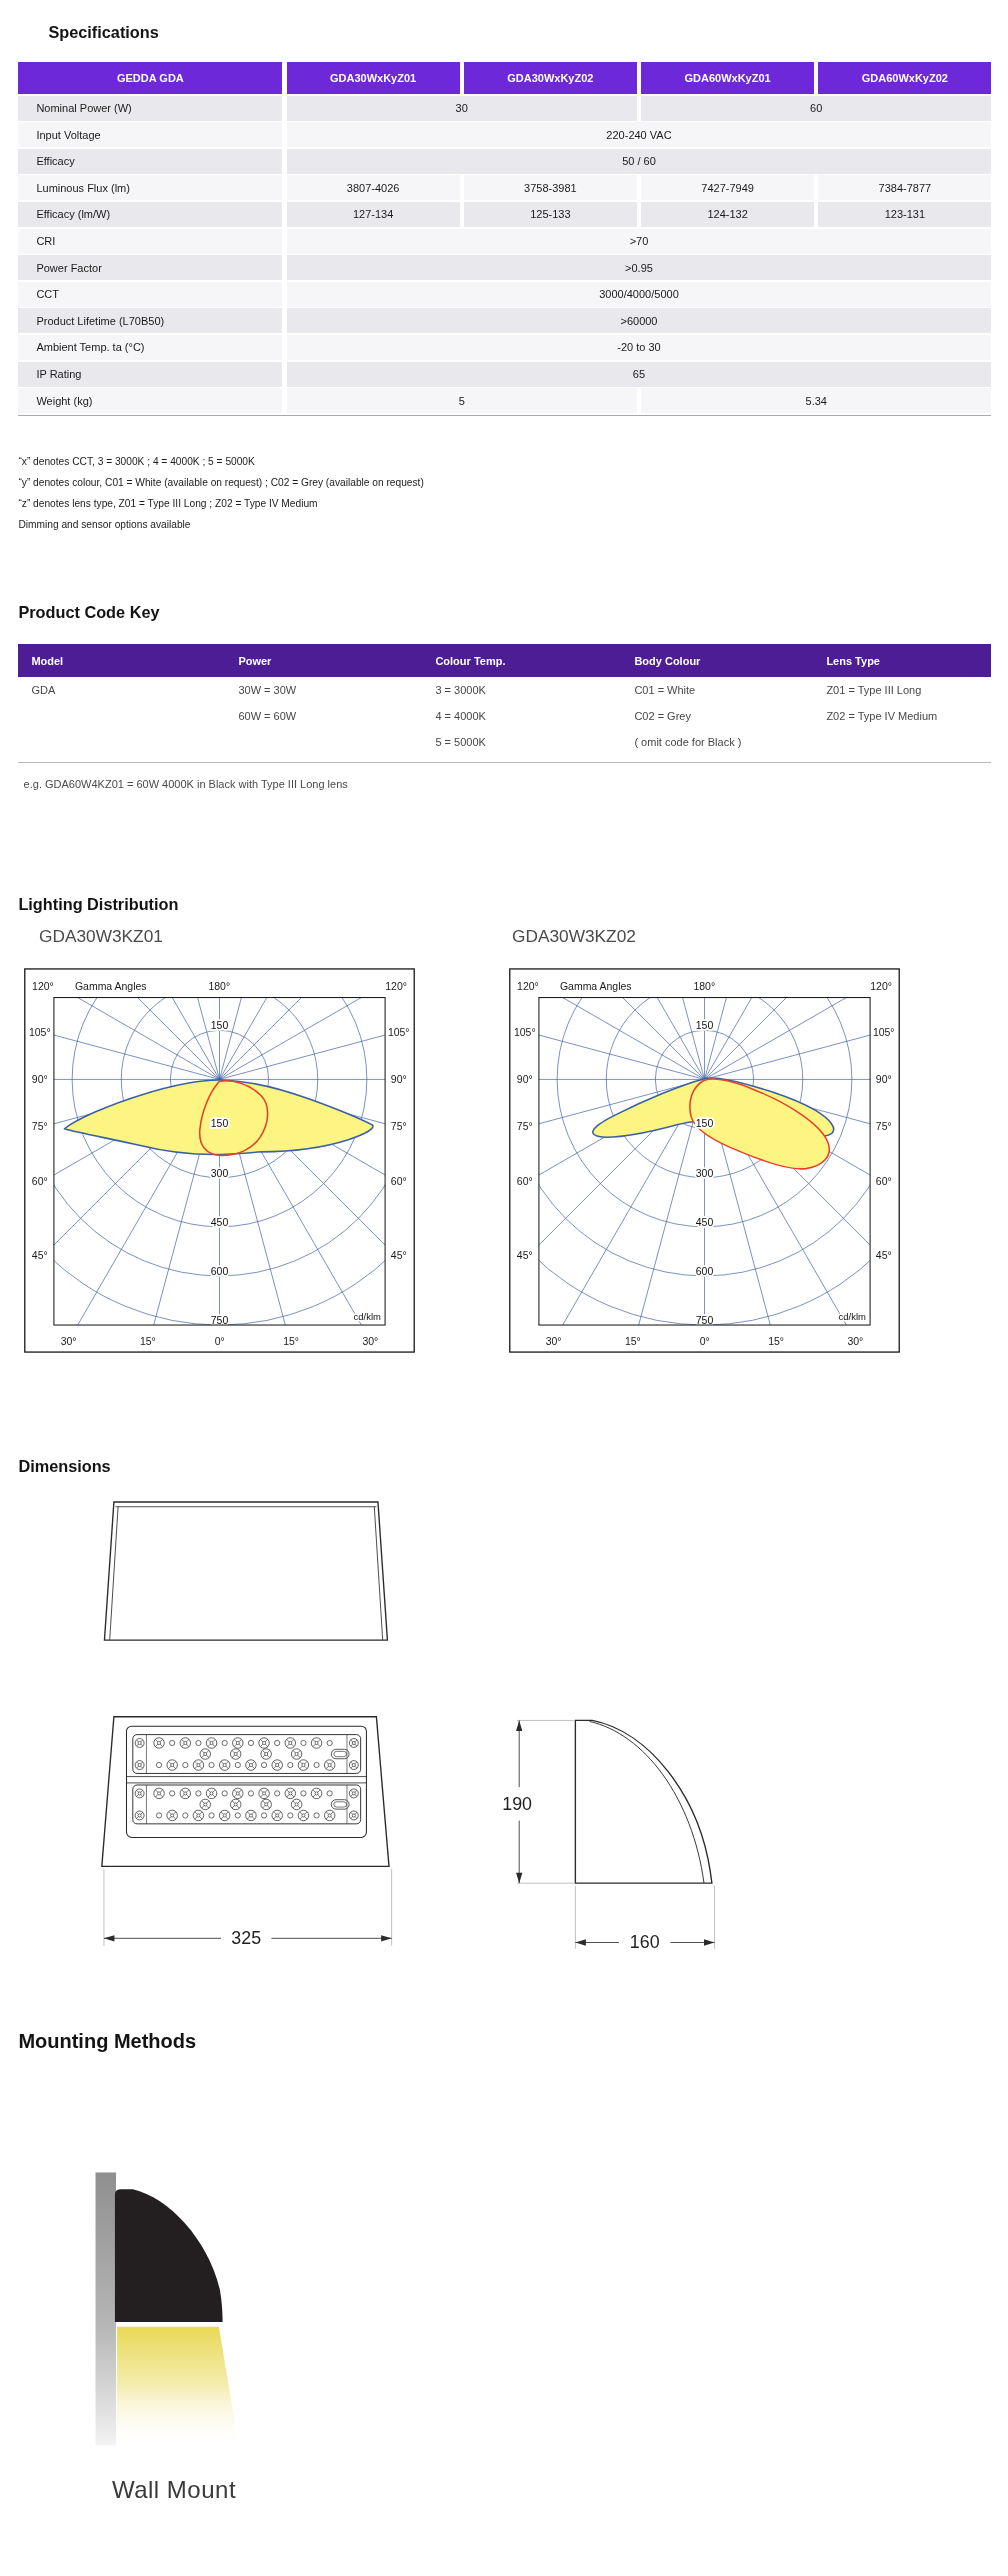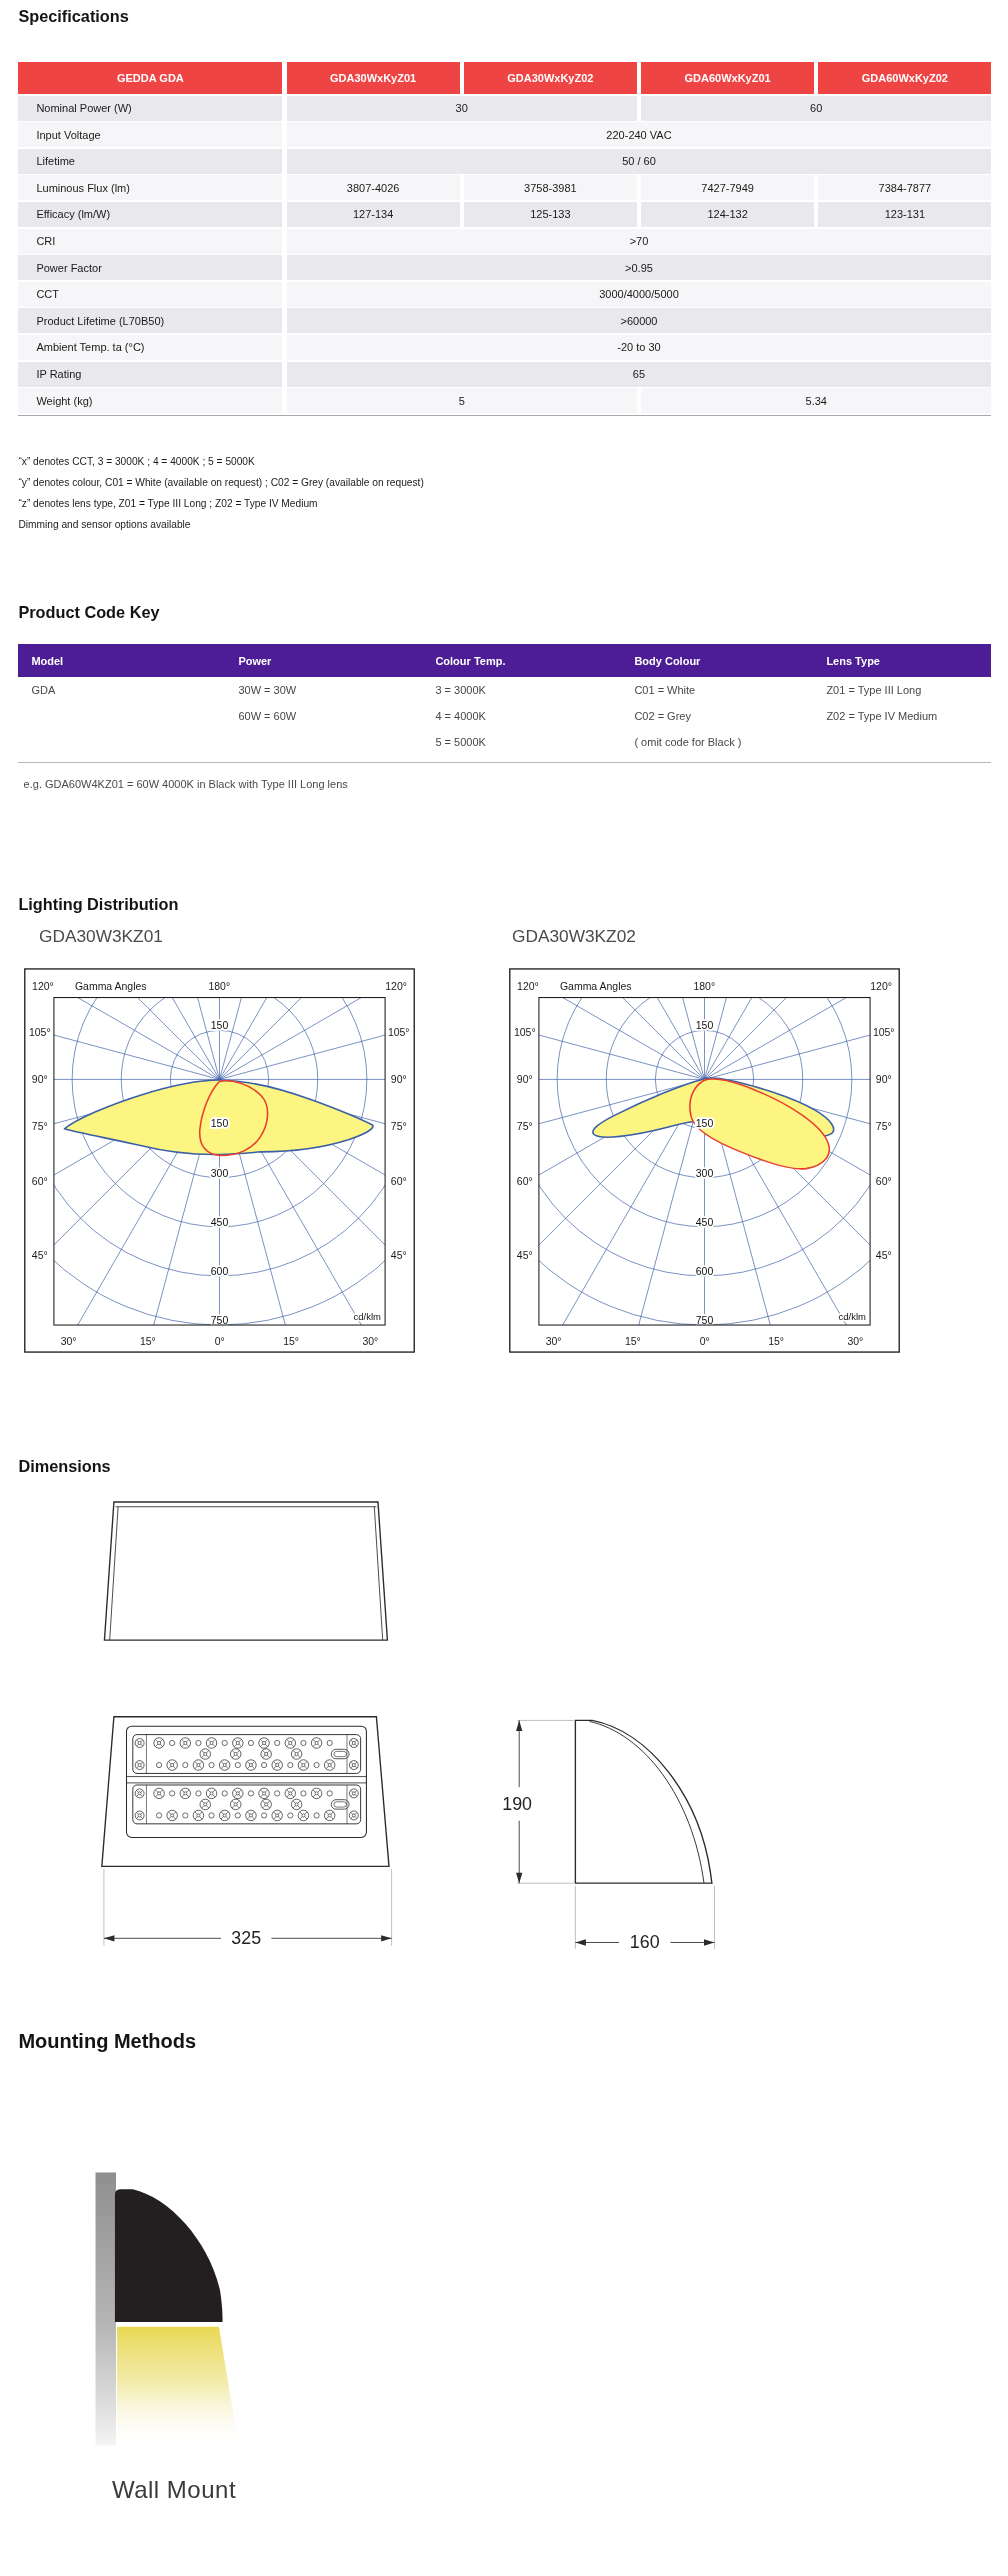--- a/index.html
+++ b/index.html
@@ -3,21 +3,21 @@
 <meta charset="utf-8">
 <style>
   html,body{margin:0;padding:0;background:#ffffff;}
   .page{position:relative;width:1008px;height:2576px;background:#fff;
         font-family:"Liberation Sans", sans-serif;color:#141414;overflow:hidden;}
   .h-section{position:absolute;left:18.4px;font-size:16.3px;font-weight:bold;color:#141414;line-height:1.1;}
   .h-big{font-size:20px;}
   
   .spec-table{position:absolute;left:18.4px;top:62px;width:973px;
               display:grid;grid-template-columns:264px repeat(4,1fr);gap:1.6px 4.2px;}
-  .spec-table .hc{height:32px;background:#ef4444;color:#fff;display:flex;align-items:center;
+  .spec-table .hc{height:32px;background:#6d28d9;color:#fff;display:flex;align-items:center;
                   justify-content:center;font-size:11px;font-weight:bold;}
   .spec-table .bc{height:25px;display:flex;align-items:center;justify-content:center;
                   font-size:11px;color:#1a1a1a;}
   .spec-table .lbl{justify-content:flex-start;padding-left:18px;font-weight:normal;box-sizing:border-box;}
   .spec-table .sa{background:#e9e9ed;}
   .spec-table .sb{background:#f6f6f8;}
   .spec-bottom{grid-column:1 / -1;height:1.1px;background:#a9a9af;}
   .footnotes{position:absolute;left:18.4px;top:451px;font-size:10.2px;color:#1c1c1c;line-height:21px;}
   
   .ck-table{position:absolute;left:18.4px;top:644px;width:973px;}
@@ -34,34 +34,34 @@
   .dims-svg{position:absolute;left:53px;top:1491px;}
   .wall-svg{position:absolute;left:79px;top:2163px;}
   .wall-label{position:absolute;left:92px;top:2476px;width:164px;text-align:center;
               font-size:24px;font-weight:normal;color:#3a3a3a;letter-spacing:0.5px;}
 </style>
 </head>
 <body>
 
 <div class="page">
 
-  <div class="h-section" style="top:8px;">Specifications</div>
+  <div class="h-section" style="top:24px;margin-left:30px;">Specifications</div>
 
   <div class="spec-table" id="spec-table">
       <div class="hc">GEDDA GDA</div>
       <div class="hc">GDA30WxKyZ01</div>
       <div class="hc">GDA30WxKyZ02</div>
       <div class="hc">GDA60WxKyZ01</div>
       <div class="hc">GDA60WxKyZ02</div>
       <div class="bc lbl sa">Nominal Power (W)</div>
       <div class="bc sa" style="grid-column: span 2;">30</div>
       <div class="bc sa" style="grid-column: span 2;">60</div>
       <div class="bc lbl sb">Input Voltage</div>
       <div class="bc sb" style="grid-column: span 4;">220-240 VAC</div>
-      <div class="bc lbl sa">Lifetime</div>
+      <div class="bc lbl sa">Efficacy</div>
       <div class="bc sa" style="grid-column: span 4;">50 / 60</div>
       <div class="bc lbl sb">Luminous Flux (lm)</div>
       <div class="bc sb">3807-4026</div>
       <div class="bc sb">3758-3981</div>
       <div class="bc sb">7427-7949</div>
       <div class="bc sb">7384-7877</div>
       <div class="bc lbl sa">Efficacy (lm/W)</div>
       <div class="bc sa">127-134</div>
       <div class="bc sa">125-133</div>
       <div class="bc sa">124-132</div>

